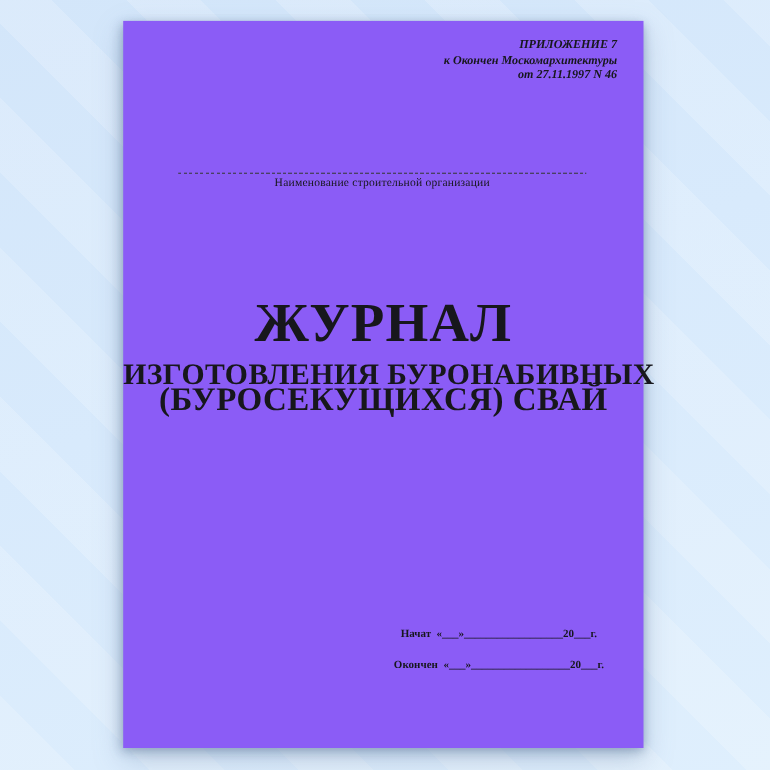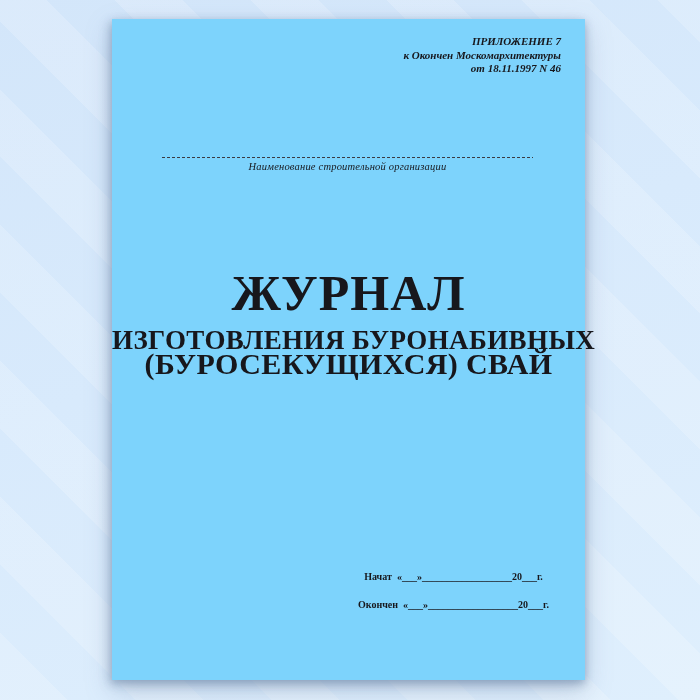--- a/index.html
+++ b/index.html
@@ -17,21 +17,21 @@
     font-family: "Liberation Serif", "DejaVu Serif", serif;
     color: #17171c;
   }
 
   .page {
     position: absolute;
     left: 112px;
     top: 19px;
     width: 473px;
     height: 661px;
-    background: #7dd3fc;
+    background: #8b5cf6;
     box-shadow:
       0 3px 8px rgba(105, 130, 165, 0.45),
       0 10px 24px rgba(105, 130, 165, 0.35),
       -3px 4px 10px rgba(105, 130, 165, 0.25);
   }
 
   .annex {
     position: absolute;
     top: 16px;
     right: 24px;
@@ -40,21 +40,20 @@
     line-height: 13.5px;
     font-weight: bold;
     font-style: italic;
     white-space: nowrap;
   }
 
   .blank-field {
     position: absolute;
     left: 50px;
     width: 371px;
-    font-style: italic;
   }
   .field-org { top: 138px; }
   .field-object { top: 197px; }
 
   .dash-rule {
     height: 1px;
     background: repeating-linear-gradient(90deg, #3a3a40 0 3px, rgba(0,0,0,0) 3px 5px);
   }
   .field-caption {
     margin-top: 3px;
@@ -107,21 +106,21 @@
   .date-label { margin-right: 5px; }
 </style>
 </head>
 <body>
 
 <div class="page">
 
   <div class="annex">
     <div>ПРИЛОЖЕНИЕ 7</div>
     <div>к Окончен Москомархитектуры</div>
-    <div>от 18.11.1997 N 46</div>
+    <div>от 27.11.1997 N 46</div>
   </div>
 
   <div class="blank-field field-org">
     <div class="dash-rule"></div>
     <div class="field-caption">Наименование строительной организации</div>
   </div>
 
 
   <div class="title-line main-title">ЖУРНАЛ</div>
   <div class="title-line subtitle-1">ИЗГОТОВЛЕНИЯ БУРОНАБИВНЫХ</div>

